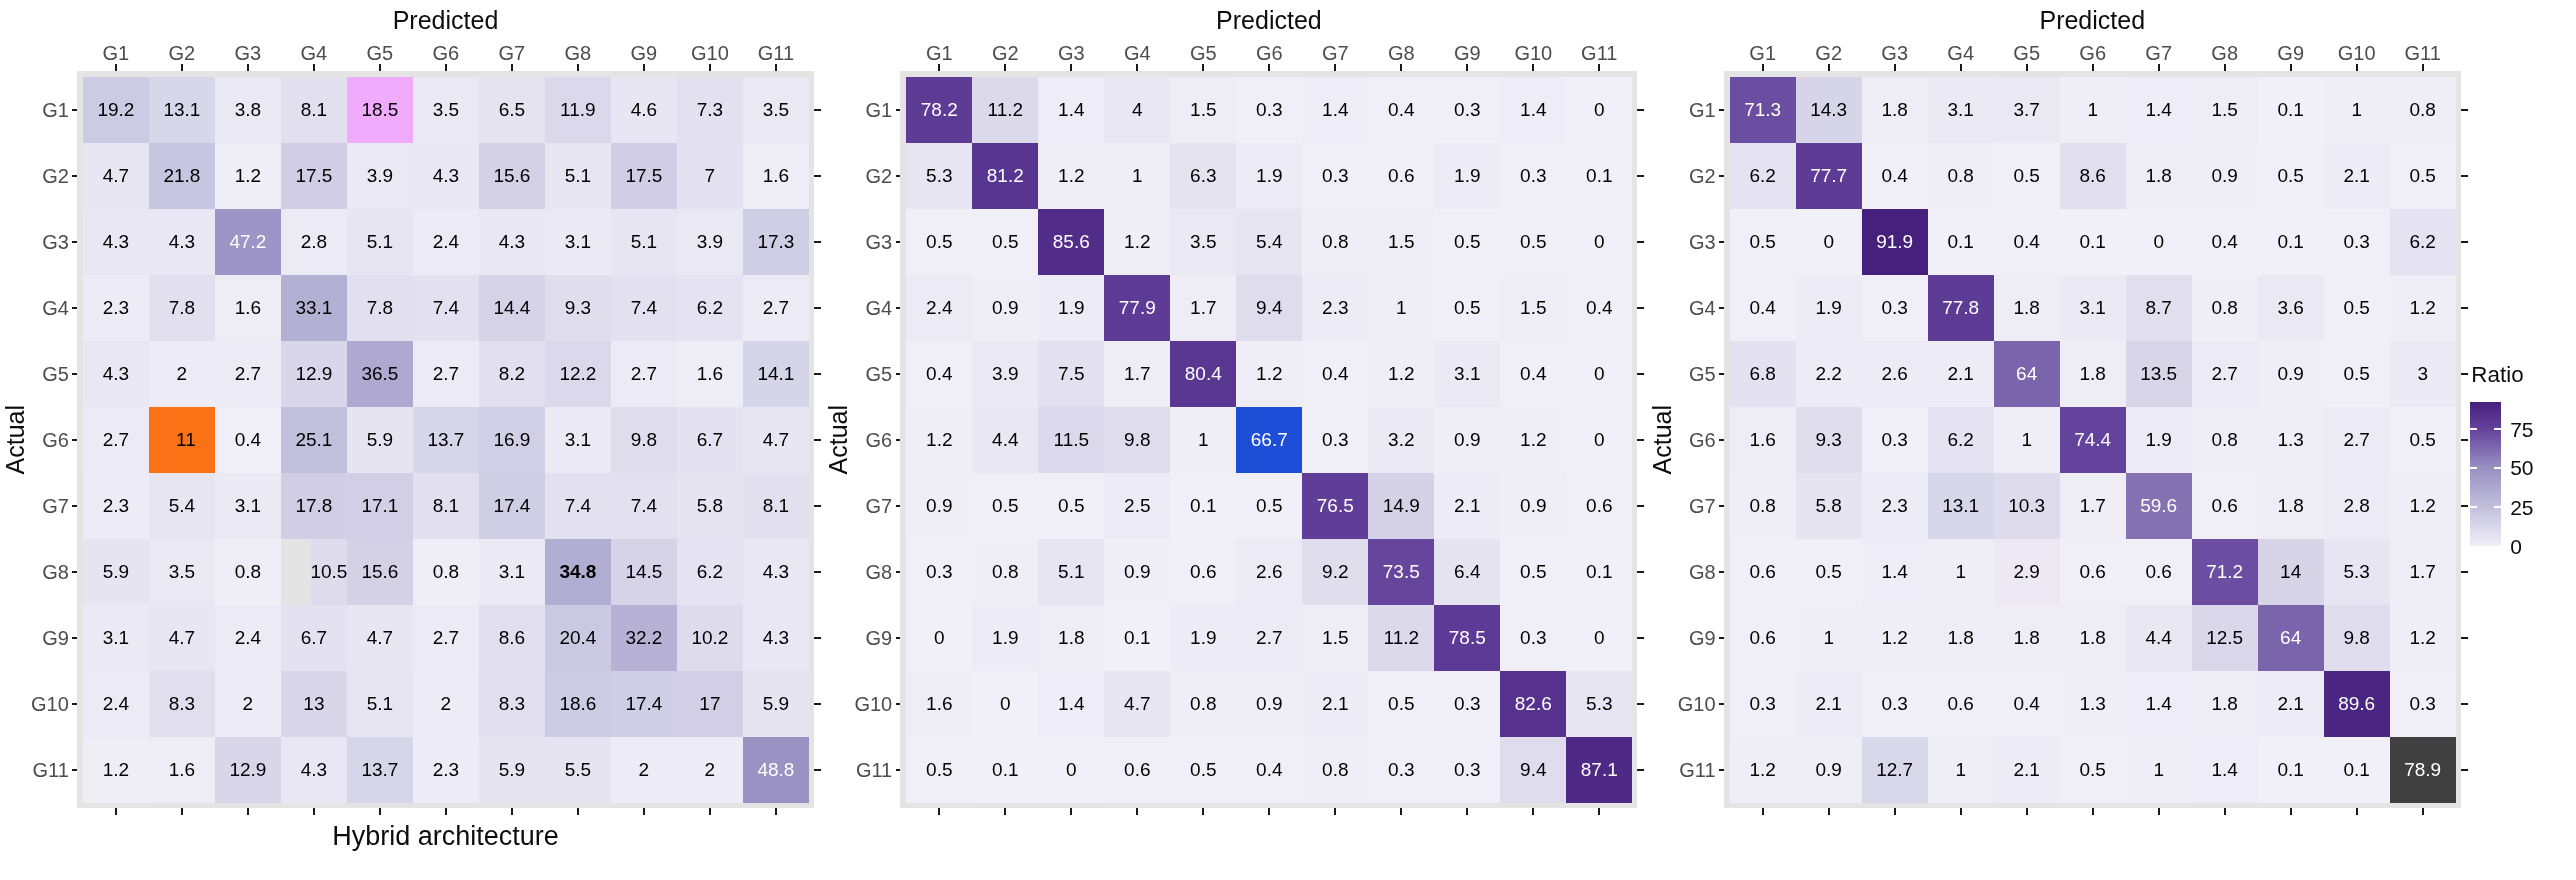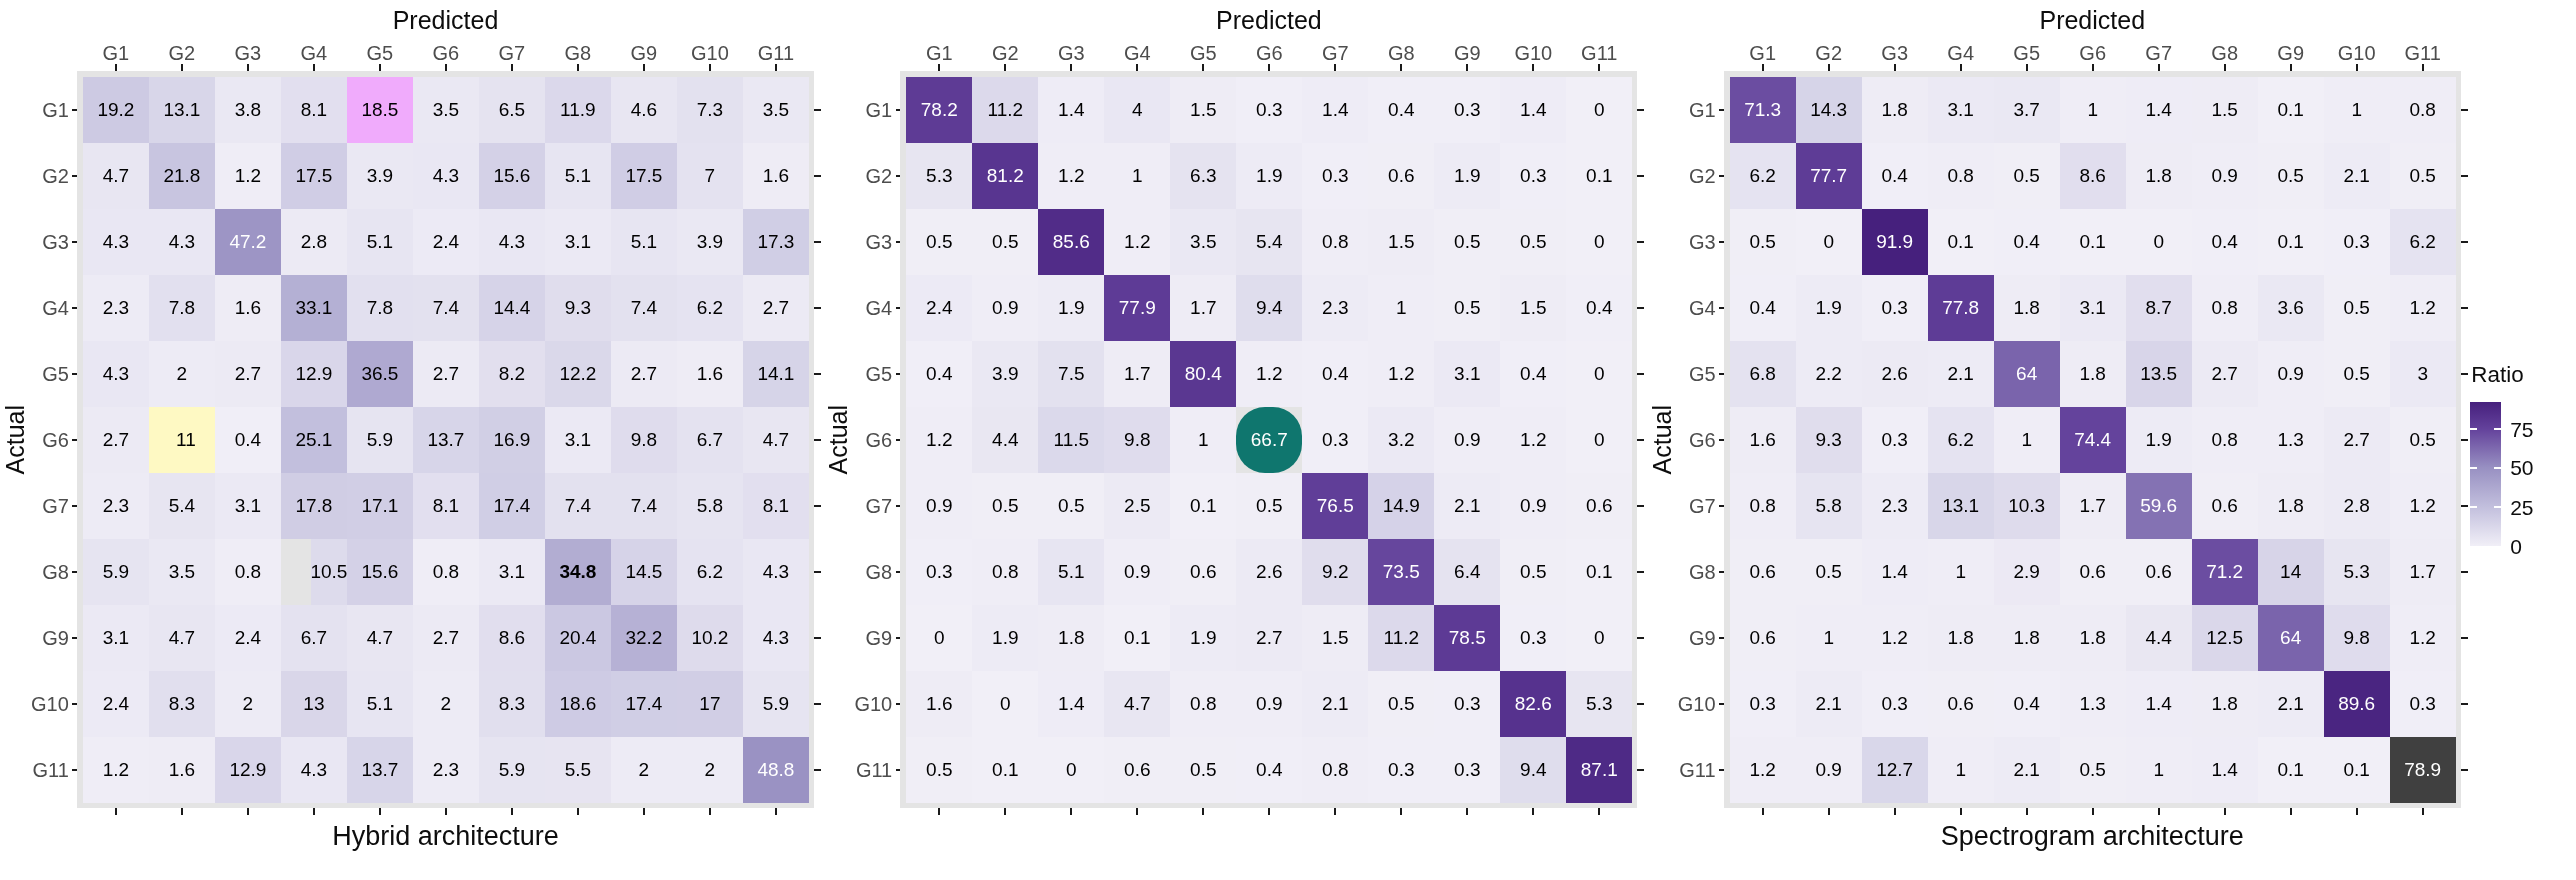--- a/index.html
+++ b/index.html
@@ -195,21 +195,21 @@
           <div class="cell" style="background: rgb(236, 234, 244);">2.7</div>
           <div class="cell" style="background: rgb(217, 214, 234);">12.9</div>
           <div class="cell" style="background: rgb(175, 169, 209);">36.5</div>
           <div class="cell" style="background: rgb(236, 234, 244);">2.7</div>
           <div class="cell" style="background: rgb(226, 223, 238);">8.2</div>
           <div class="cell" style="background: rgb(218, 216, 234);">12.2</div>
           <div class="cell" style="background: rgb(236, 234, 244);">2.7</div>
           <div class="cell" style="background: rgb(238, 236, 245);">1.6</div>
           <div class="cell" style="background: rgb(214, 212, 232);">14.1</div>
           <div class="cell" style="background: rgb(236, 234, 244);">2.7</div>
-          <div class="cell" style="background: #fef9c3; padding-left: 8px;">11</div>
+          <div class="cell" style="background: #f97316; padding-left: 8px;">11</div>
           <div class="cell" style="background: rgb(240, 238, 247);">0.4</div>
           <div class="cell" style="background: rgb(194, 191, 221);">25.1</div>
           <div class="cell" style="background: rgb(230, 228, 241);">5.9</div>
           <div class="cell" style="background: rgb(215, 213, 233);">13.7</div>
           <div class="cell" style="background: rgb(209, 207, 229);">16.9</div>
           <div class="cell" style="background: rgb(235, 233, 244);">3.1</div>
           <div class="cell" style="background: rgb(223, 220, 237);">9.8</div>
           <div class="cell" style="background: rgb(228, 226, 240);">6.7</div>
           <div class="cell" style="background: rgb(232, 230, 242);">4.7</div>
           <div class="cell" style="background: rgb(237, 235, 245);">2.3</div>
@@ -491,21 +491,21 @@
           <div class="cell" style="background: rgb(240, 238, 247);">0.4</div>
           <div class="cell" style="background: rgb(239, 237, 246);">1.2</div>
           <div class="cell" style="background: rgb(235, 233, 244);">3.1</div>
           <div class="cell" style="background: rgb(240, 238, 247);">0.4</div>
           <div class="cell" style="background: rgb(241, 239, 247);">0</div>
           <div class="cell" style="background: rgb(239, 237, 246);">1.2</div>
           <div class="cell" style="background: rgb(233, 231, 242);">4.4</div>
           <div class="cell" style="background: rgb(219, 217, 235);">11.5</div>
           <div class="cell" style="background: rgb(223, 220, 237);">9.8</div>
           <div class="cell" style="background: rgb(239, 237, 246);">1</div>
-          <div class="cell light" style="background: #0f766e; border-radius: 29px;">66.7</div>
+          <div class="cell light" style="background: #1d4ed8;">66.7</div>
           <div class="cell" style="background: rgb(240, 238, 247);">0.3</div>
           <div class="cell" style="background: rgb(235, 233, 244);">3.2</div>
           <div class="cell" style="background: rgb(239, 237, 246);">0.9</div>
           <div class="cell" style="background: rgb(239, 237, 246);">1.2</div>
           <div class="cell" style="background: rgb(241, 239, 247);">0</div>
           <div class="cell" style="background: rgb(239, 237, 246);">0.9</div>
           <div class="cell" style="background: rgb(240, 238, 246);">0.5</div>
           <div class="cell" style="background: rgb(240, 238, 246);">0.5</div>
           <div class="cell" style="background: rgb(236, 234, 244);">2.5</div>
           <div class="cell" style="background: rgb(241, 239, 247);">0.1</div>
@@ -914,21 +914,20 @@
           <div>
             <div class="vtick"></div>
           </div>
           <div>
             <div class="vtick"></div>
           </div>
           <div>
             <div class="vtick"></div>
           </div>
         </div>
-        <div class="btitle">Spectrogram architecture</div>
       </div>
     </div>
   <div class="legend">
     <div class="legend-title">Ratio</div>
     <div class="legend-barwrap">
       <div class="legend-bar" id="legend-bar" style="background: linear-gradient(to top, rgb(241, 239, 247) 0%, rgb(194, 191, 221) 27.2%, rgb(152, 144, 194) 54.4%, rgb(99, 65, 155) 81.6%, rgb(70, 32, 125) 100%);"></div>
     <div class="legend-tick-label" style="top: 16.4px;">75</div>
         <div class="legend-dash" style="left: 0px; top: 25.5px;"></div>
         <div class="legend-dash" style="left: 24px; top: 25.5px;"></div>
         <div class="legend-tick-label" style="top: 55px;">50</div>

